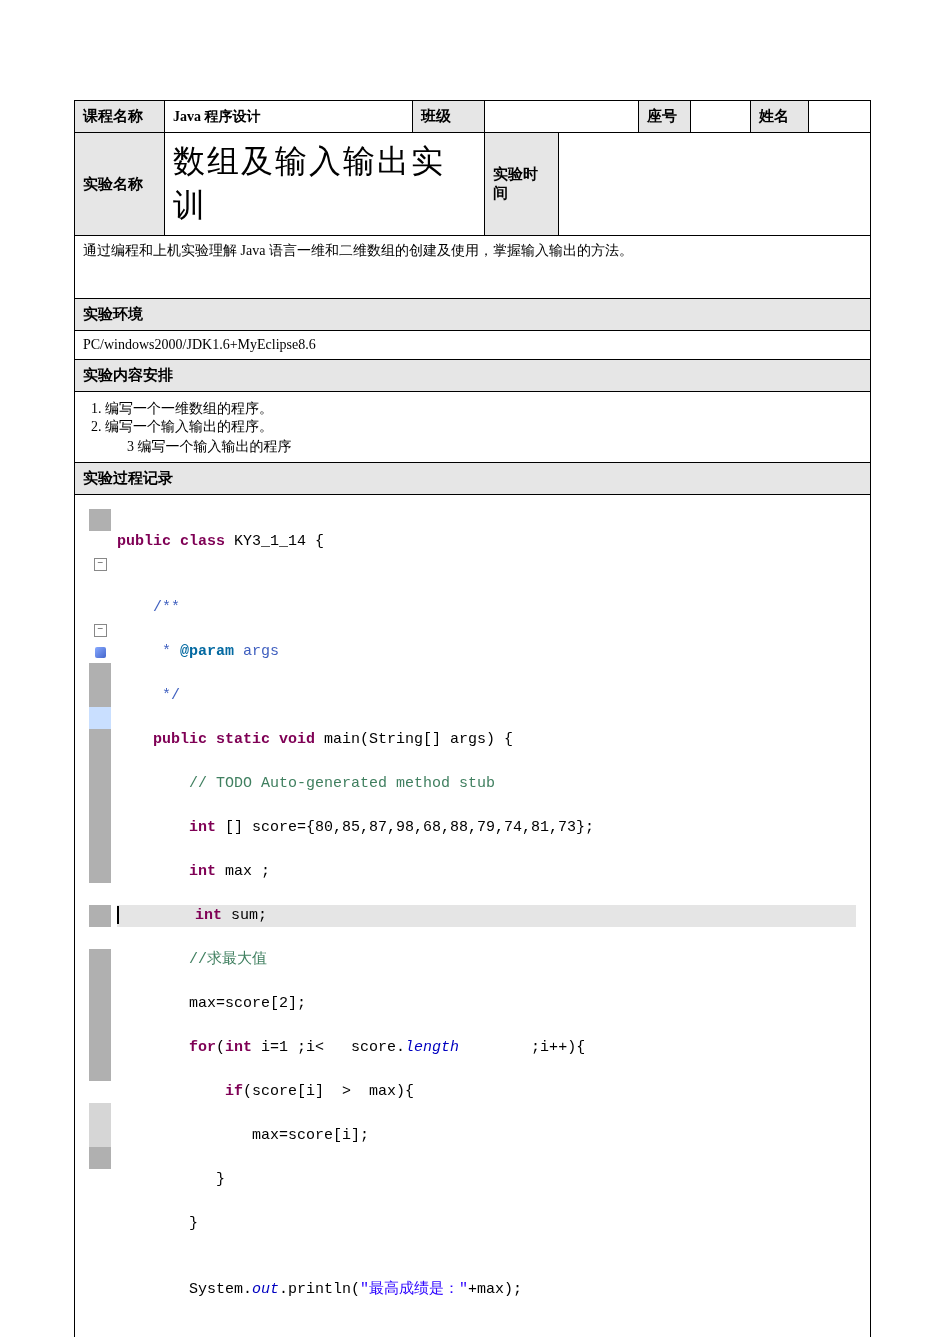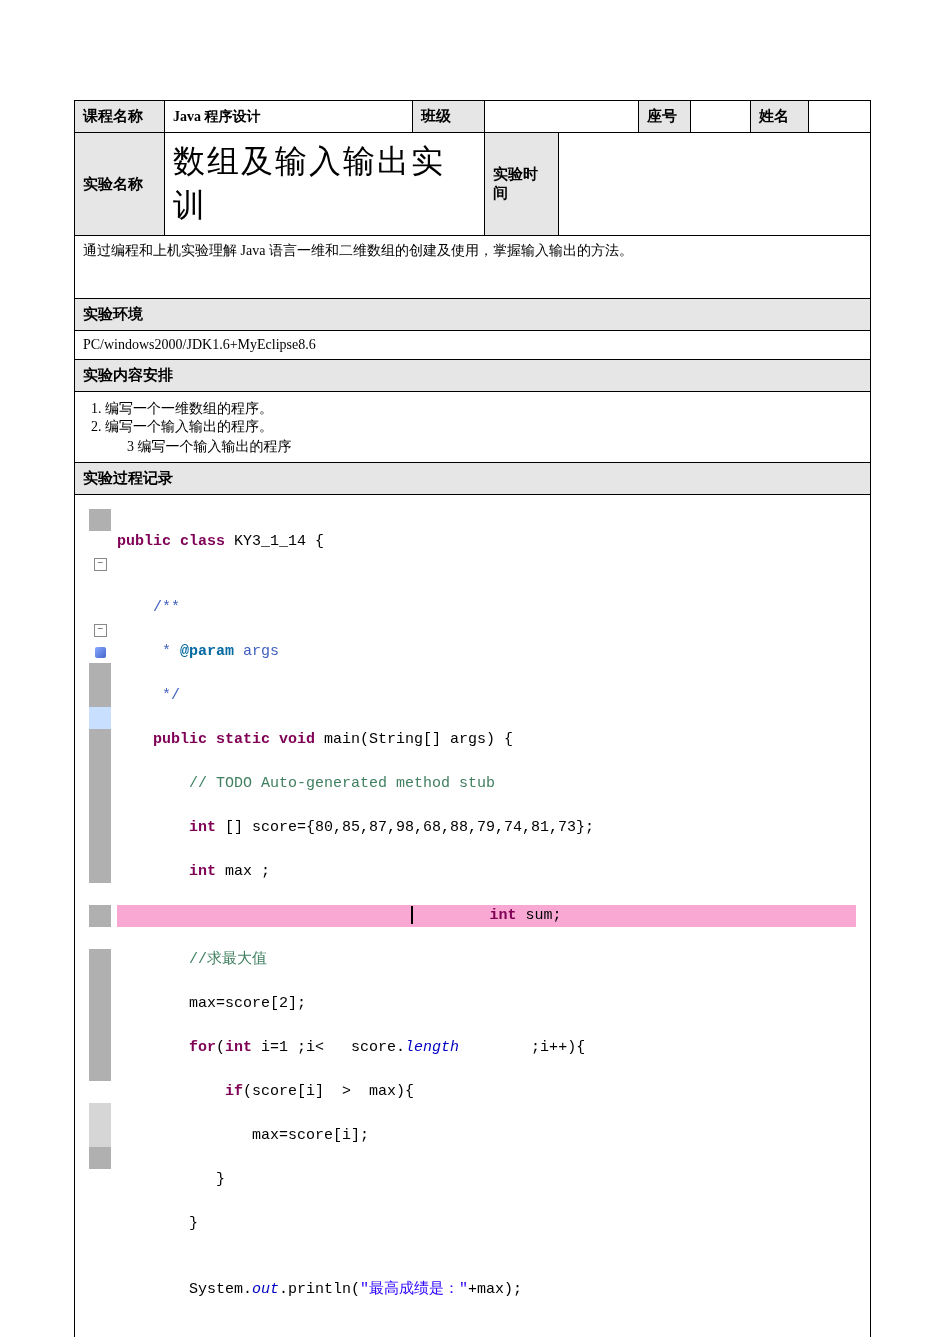--- a/index.html
+++ b/index.html
@@ -104,24 +104,23 @@
     flex: 1;
     padding-left: 6px;
   }
   .kw { color: #7f0055; font-weight: bold; }
   .ann { color: #0369a1; font-weight: bold; }
   .comment-j { color: #3f5fbf; }
   .comment-l { color: #3f7f5f; }
   .str { color: #2a00ff; }
   .em-field { color: #0000c0; font-style: italic; }
   .hl-line {
-    background: #f9a8d4;
+    background: #e5e5e5;
     display: inline-block;
     width: 100%;
-    text-align: center;
   }
   .cursor-bar {
     display: inline-block;
     border-left: 2px solid #000;
     height: 18px;
     vertical-align: middle;
     margin-right: 4px;
   }
   .code-line { display: block; }
   .warn-row { background: #fff; }

